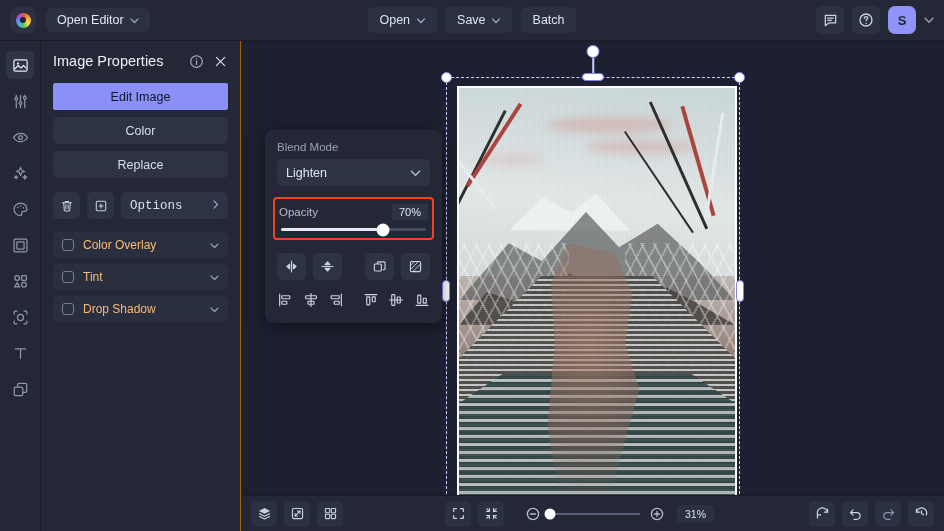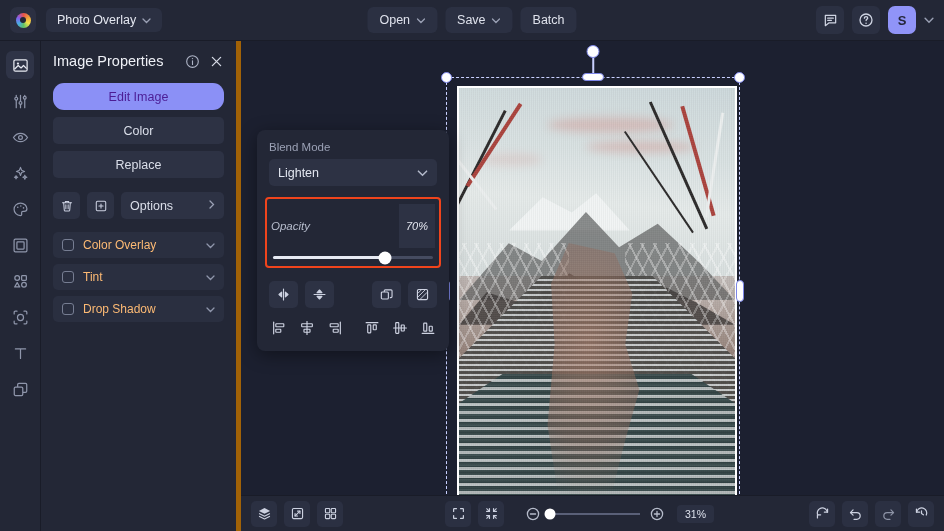--- a/index.html
+++ b/index.html
@@ -77,53 +77,53 @@
   .rail-item {
     width: 28px; height: 28px; border-radius: 6px;
     display: flex; align-items: center; justify-content: center;
     color: #8f96ab; cursor: pointer;
   }
   .rail-item.active { background: #2f3447; color: #e8eaf2; }
 
   
   .panel {
     position: absolute; left: 41px; top: 41px; width: 200px; height: 490px;
-    background: #232736; border-right: 5px solid #a16207;
+    background: #232736; border-right: 1px solid #a16207;
     padding: 12px; z-index: 25;
   }
   .panel-head {
     display: flex; align-items: center; justify-content: space-between;
     margin-bottom: 14px;
   }
   .panel-title { color: #eef0f6; font-size: 14.5px; }
   .panel-head-icons { display: flex; align-items: center; gap: 9px; }
   .pi { color: #aeb4c6; cursor: pointer; display: flex; }
   .btn-primary {
-    width: 100%; height: 27px; border-radius: 11px;
-    background: #8b90f6; color: #4c1d95;
+    width: 100%; height: 27px; border-radius: 2px;
+    background: #8b90f6; color: #0f172a;
     display: flex; align-items: center; justify-content: center;
     font-size: 12.5px; cursor: pointer; margin-bottom: 7px;
   }
   .btn-row { display: flex; gap: 7px; margin-bottom: 7px; }
   .btn-sec {
     flex: 1; height: 27px; border-radius: 5px;
     background: #2d3244; color: #dbdfea;
     display: flex; align-items: center; justify-content: center;
     font-size: 12.5px; cursor: pointer;
   }
   .opt-row { display: flex; gap: 7px; margin: 14px 0 13px 0; }
   .opt-sq {
     width: 27px; height: 27px; border-radius: 5px; background: #2d3244;
     display: flex; align-items: center; justify-content: center;
     color: #cbd0e0; cursor: pointer;
   }
   .opt-wide {
     flex: 1; height: 27px; border-radius: 5px; background: #2d3244;
     display: flex; align-items: center; justify-content: space-between;
-    padding: 0 9px; color: #dbdfea; font-size: 12.5px; cursor: pointer;
+    padding: 0 9px; color: #dbdfea; font-size: 12.5px; cursor: pointer; font-family: Liberation Mono, monospace;
   }
   .eff-row {
     height: 26px; border-radius: 5px; background: #2a2f40;
     display: flex; align-items: center; padding: 0 9px;
     margin-bottom: 6px; cursor: pointer;
   }
   .cbox {
     width: 12px; height: 12px; border: 1.4px solid #767d92;
     border-radius: 3px; flex: 0 0 auto; margin-right: 9px; cursor: pointer;
   }
@@ -243,41 +243,41 @@
     background: #c9d0ff; transform: translateX(-50%);
   }
   .rot-knob {
     position: absolute; left: 50%; top: -33px; width: 13px; height: 13px;
     border-radius: 50%; background: #fff; border: 1.5px solid #7d86e8;
     transform: translateX(-50%);
   }
 
   
   .float {
-    position: absolute; left: 16px; top: 89px; width: 192px;
+    position: absolute; left: 24px; top: 89px; width: 177px;
     background: #232736; border-radius: 8px; padding: 11px 12px 12px 12px;
     box-shadow: 0 4px 18px rgba(0,0,0,0.4); z-index: 20;
   }
   .f-label { color: #9ba1b5; font-size: 11.5px; margin-bottom: 6px; }
   .select {
     height: 27px; border-radius: 5px; background: #2d3244;
     display: flex; align-items: center; justify-content: space-between;
     padding: 0 9px; color: #e2e6f0; font-size: 12.5px; cursor: pointer;
   }
   .highlight {
     margin: 11px -4px 0 -4px; padding: 5px 4px 7px 4px;
-    border: 2.5px solid #f0441c; border-radius: 4px; font-style: italic;
+    border: 2.5px solid #f0441c; border-radius: 4px;
   }
   .op-head {
     display: flex; align-items: center; justify-content: space-between;
     margin-bottom: 8px;
   }
   .op-label { color: #b7bdcd; font-size: 11.5px; }
   .op-val {
-    background: #2d3244; border-radius: 0; padding: 16px 7px;
+    background: #2d3244; border-radius: 0; padding: 2px 7px;
     color: #e5e8f1; font-size: 11px;
   }
   .track {
     position: relative; height: 3px; border-radius: 2px;
     background: #454b60; margin: 0 2px;
   }
   .track-fill {
     position: absolute; left: 0; top: 0; height: 3px; border-radius: 2px;
     background: #e7eaf3; width: 70%;
   }
@@ -333,21 +333,21 @@
   .gap12 { width: 12px; }
 </style>
 </head>
 <body>
 
 <div class="topbar">
   <div class="logo">
     <div class="logo-inner"></div>
   </div>
   <div class="app-chip">
-    <span>Photo Overlay</span>
+    <span>Open Editor</span>
     <span class="caret-sm">
       <svg width="9" height="6" viewBox="0 0 9 6">
           <path d="M1 1l3.5 3.5L8 1" stroke="#9aa0b4" stroke-width="1.3" fill="none" stroke-linecap="round"></path>
         </svg>
     </span>
   </div>
 
   <div class="topbar-center">
     <div class="tb-btn">
       <span>Open</span>

